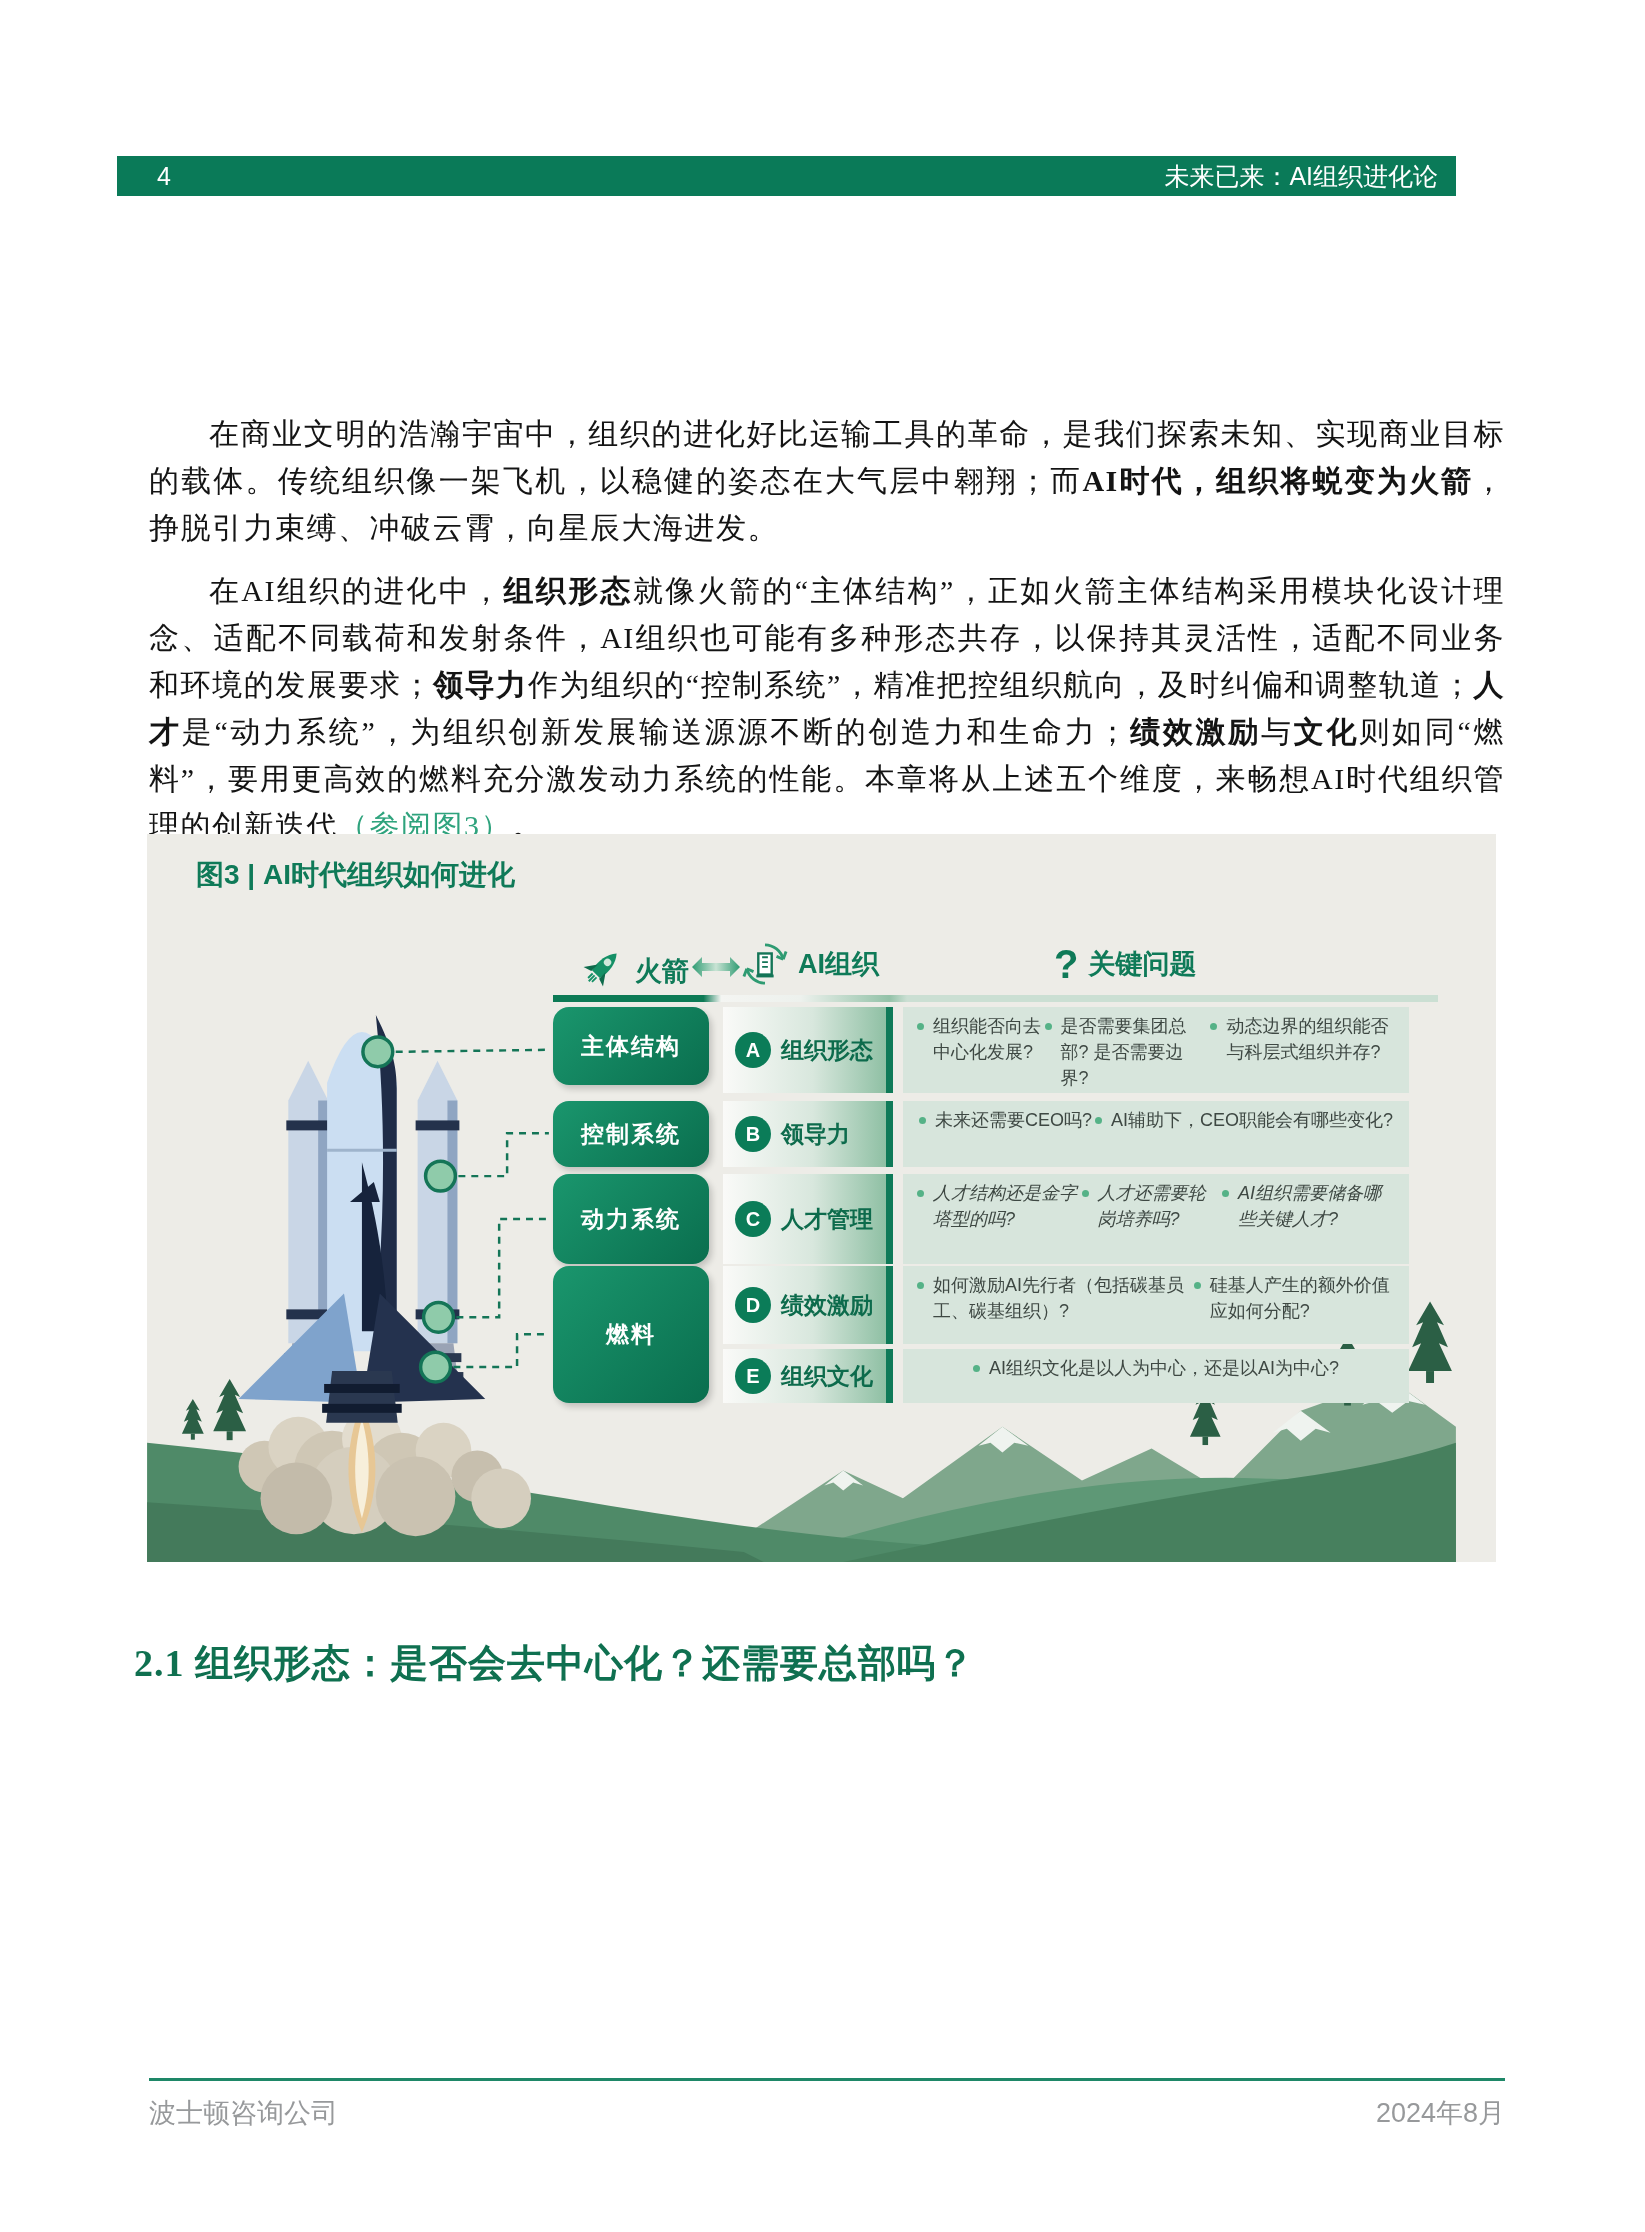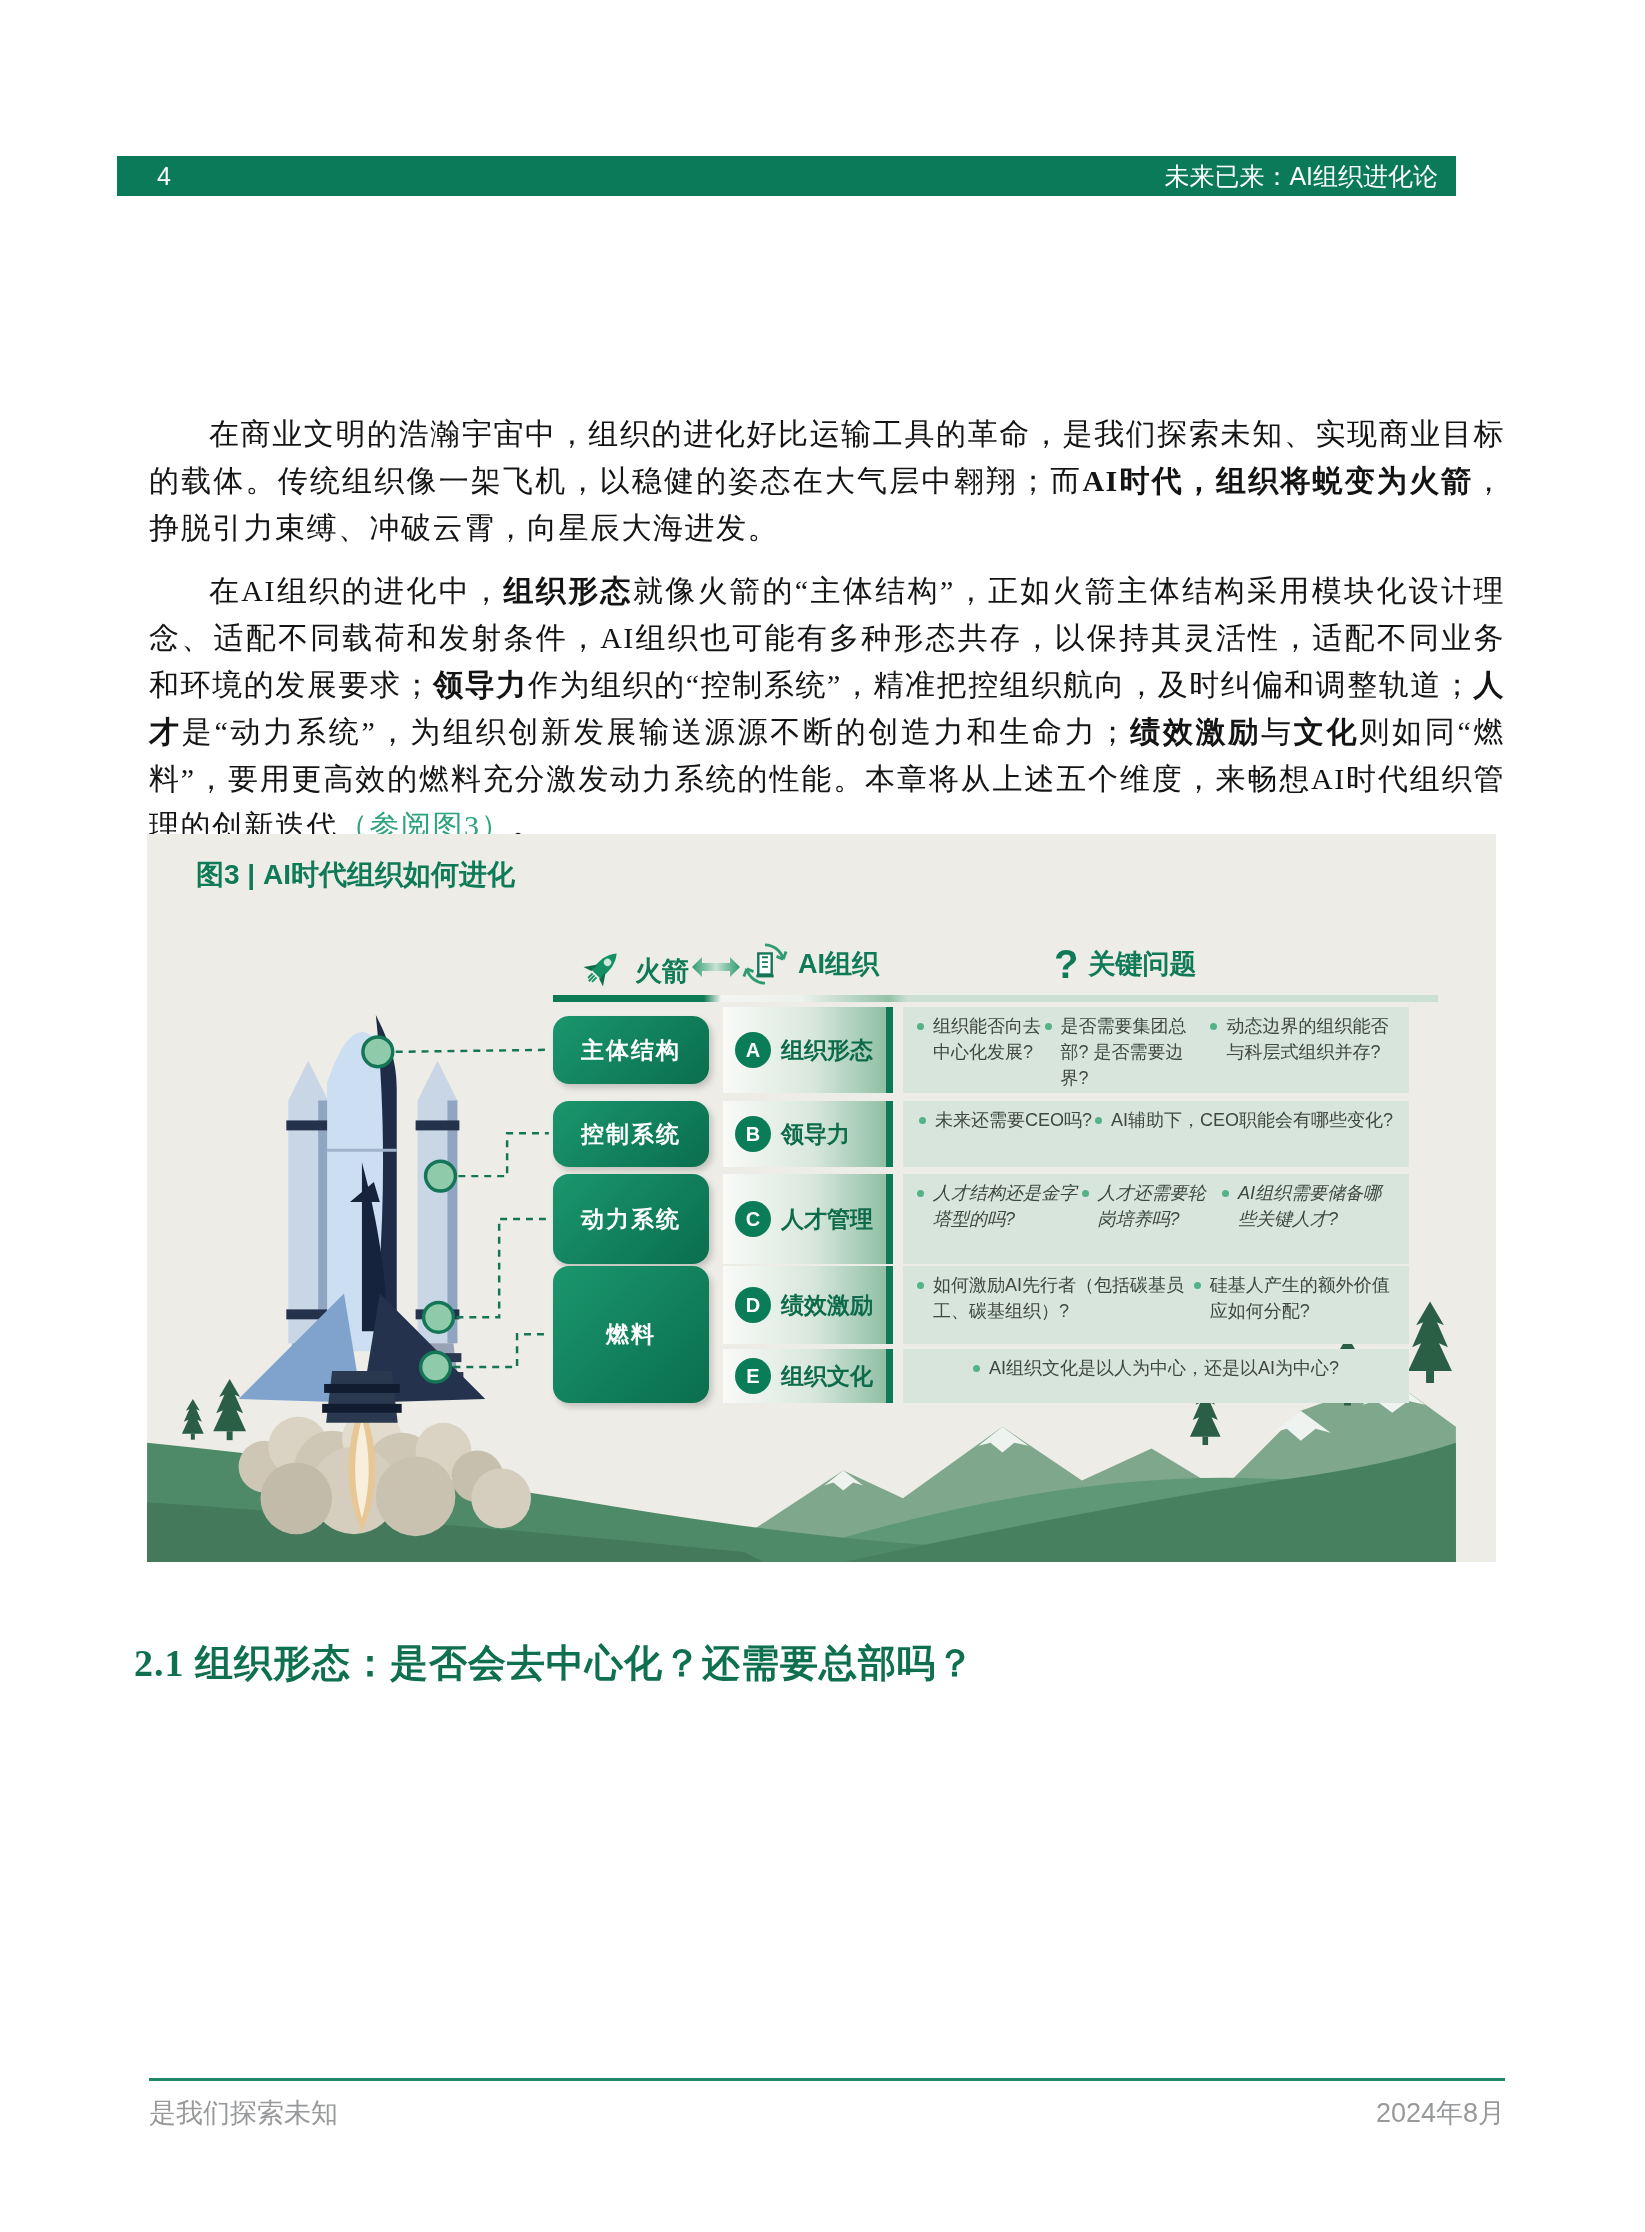--- a/index.html
+++ b/index.html
@@ -213,21 +213,21 @@
       <span class="leg-label">AI组织</span>
     </div>
 
     <div class="leg" style="left:907px;">
       <span class="qmark">?</span>
       <span class="leg-label">关键问题</span>
     </div>
 
     <div class="divider"></div>
 
-    <div class="part-btn" style="top:182px;height:68px;text-align:center;">主体结构</div>
+    <div class="part-btn" style="top:173px;height:78px;text-align:center;">主体结构</div>
     <div class="part-btn" style="top:267px;height:66px;">控制系统</div>
     <div class="part-btn" style="top:340px;height:90px;">动力系统</div>
     <div class="part-btn" style="top:432px;height:137px;">燃料</div>
 
     <div class="mid" style="top:173px;height:86px;">
       <span class="circle">A</span>
       <span class="dim">组织形态</span>
     </div>
     <div class="qcell" style="top:173px;height:86px;">
       <div class="q">
@@ -304,18 +304,18 @@
         </div>
     </div>
 
   </div>
 
   <div class="h3">2.1 组织形态：是否会去中心化？还需要总部吗？</div>
 
 
   <div class="ftr-line"></div>
   <div class="ftr">
-    <span>是我们探索未知</span>
+    <span>波士顿咨询公司</span>
     <span>2024年8月</span>
   </div>
 
 </div>
 
 
 </body></html>

